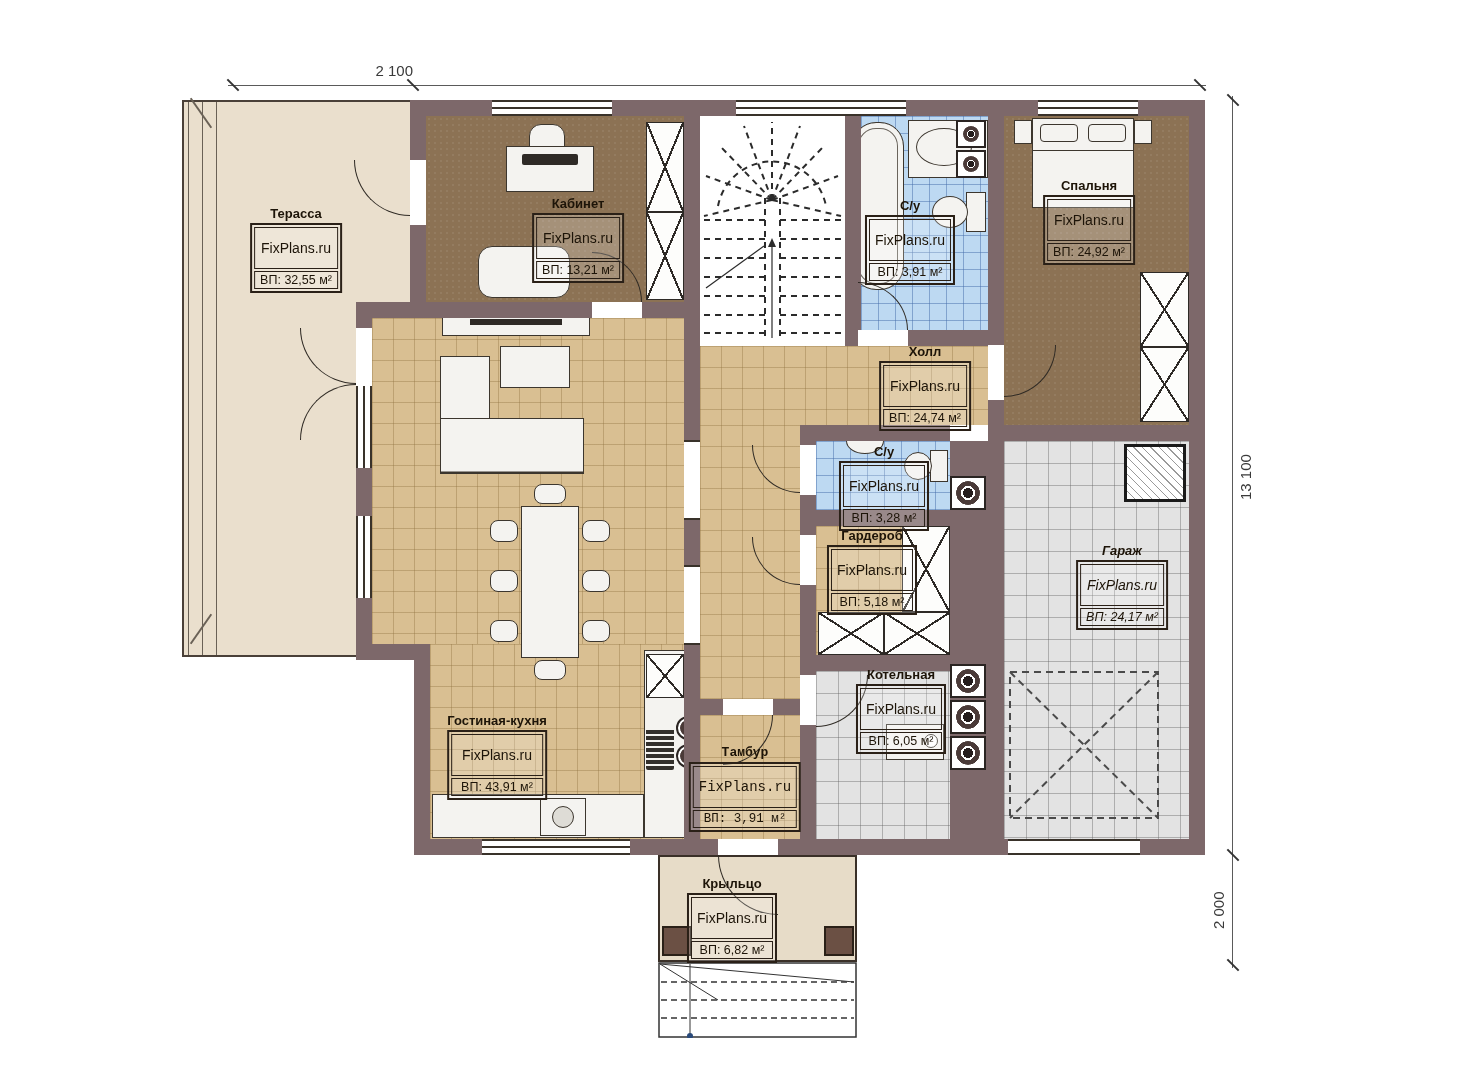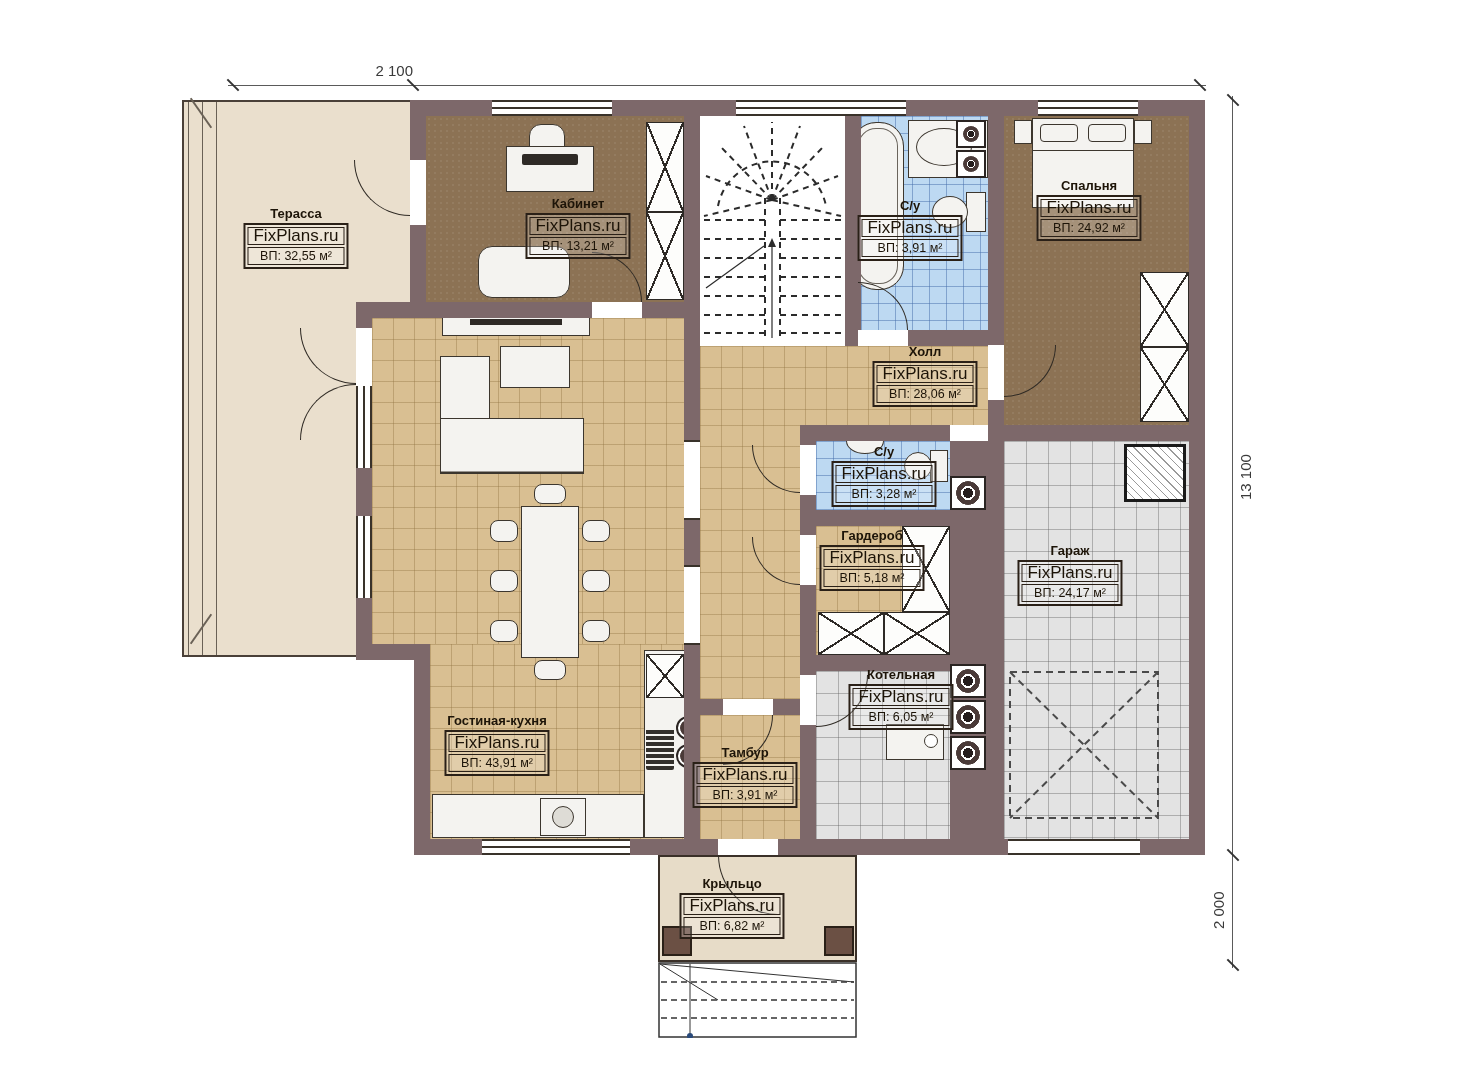--- a/index.html
+++ b/index.html
@@ -43,21 +43,21 @@
     linear-gradient(to bottom right,transparent calc(50% - 1px),#2e2a26 calc(50% - 1px) calc(50% + 1px),transparent calc(50% + 1px));}
   .vent{position:absolute;box-sizing:border-box;background:#fff;border:2px solid #2a2422;
     display:flex;align-items:center;justify-content:center;}
   .vent::after{content:"";width:24px;height:24px;border-radius:50%;
     background:radial-gradient(circle,#241c1c 0 5px,#fff 5px 7px,#4a3a38 7px 12px,#fff 12px);}
   .vent-sm::after{width:16px;height:16px;
     background:radial-gradient(circle,#241c1c 0 3px,#fff 3px 4px,#4a3a38 4px 8px,#fff 8px);}
   .room-label{position:absolute;transform:translateX(-50%);text-align:center;color:#1d1408;z-index:40;}
   .rname{font-weight:bold;font-size:13px;line-height:15px;white-space:nowrap;margin-bottom:2px;}
   .rbox{border:2px solid #2a2017;padding:2px;background:rgba(255,255,255,.22);}
-  .rsite{border:1.5px solid #2a2017;font-size:17px;line-height:16px;padding:0 5px;white-space:nowrap;}
+  .rsite{border:1.5px solid #2a2017;font-size:14px;line-height:16px;padding:12px 5px;white-space:nowrap;}
   .rarea{border:1.5px solid #2a2017;margin-top:2px;font-size:12.5px;line-height:16px;padding:0 5px;white-space:nowrap;}
   .dim{position:absolute;color:#3a3a3a;font-size:15px;}
   .dimline{position:absolute;background:#5a5a5a;}
   .tick{position:absolute;width:16px;height:2px;background:#333;transform:rotate(45deg);}
   .vtext{writing-mode:vertical-rl;transform:rotate(180deg);}
 </style>
 </head>
 <body>
 
 <div class="canvas">
@@ -287,52 +287,52 @@
     <div class="rname">Спальня</div>
     <div class="rbox">
       <div class="rsite">FixPlans.ru</div>
       <div class="rarea">ВП: 24,92 м²</div>
     </div>
   </div>
   <div class="room-label" style="left:925px;top:344px;">
     <div class="rname">Холл</div>
     <div class="rbox">
       <div class="rsite">FixPlans.ru</div>
-      <div class="rarea">ВП: 28,06 м²</div>
+      <div class="rarea">ВП: 24,74 м²</div>
     </div>
   </div>
   <div class="room-label" style="left:884px;top:444px;">
     <div class="rname">С/у</div>
     <div class="rbox">
       <div class="rsite">FixPlans.ru</div>
       <div class="rarea">ВП: 3,28 м²</div>
     </div>
   </div>
   <div class="room-label" style="left:872px;top:528px;">
     <div class="rname">Гардероб</div>
     <div class="rbox">
       <div class="rsite">FixPlans.ru</div>
       <div class="rarea">ВП: 5,18 м²</div>
     </div>
   </div>
-  <div class="room-label" style="left:1070px;top:543px;">
+  <div class="room-label" style="left:1122px;top:543px;font-style:italic;">
     <div class="rname">Гараж</div>
     <div class="rbox">
       <div class="rsite">FixPlans.ru</div>
       <div class="rarea">ВП: 24,17 м²</div>
     </div>
   </div>
   <div class="room-label" style="left:901px;top:667px;">
     <div class="rname">Котельная</div>
     <div class="rbox">
       <div class="rsite">FixPlans.ru</div>
       <div class="rarea">ВП: 6,05 м²</div>
     </div>
   </div>
-  <div class="room-label" style="left:745px;top:745px;">
+  <div class="room-label" style="left:745px;top:745px;font-family:Liberation Mono, monospace;">
     <div class="rname">Тамбур</div>
     <div class="rbox">
       <div class="rsite">FixPlans.ru</div>
       <div class="rarea">ВП: 3,91 м²</div>
     </div>
   </div>
   <div class="room-label" style="left:497px;top:713px;">
     <div class="rname">Гостиная-кухня</div>
     <div class="rbox">
       <div class="rsite">FixPlans.ru</div>

